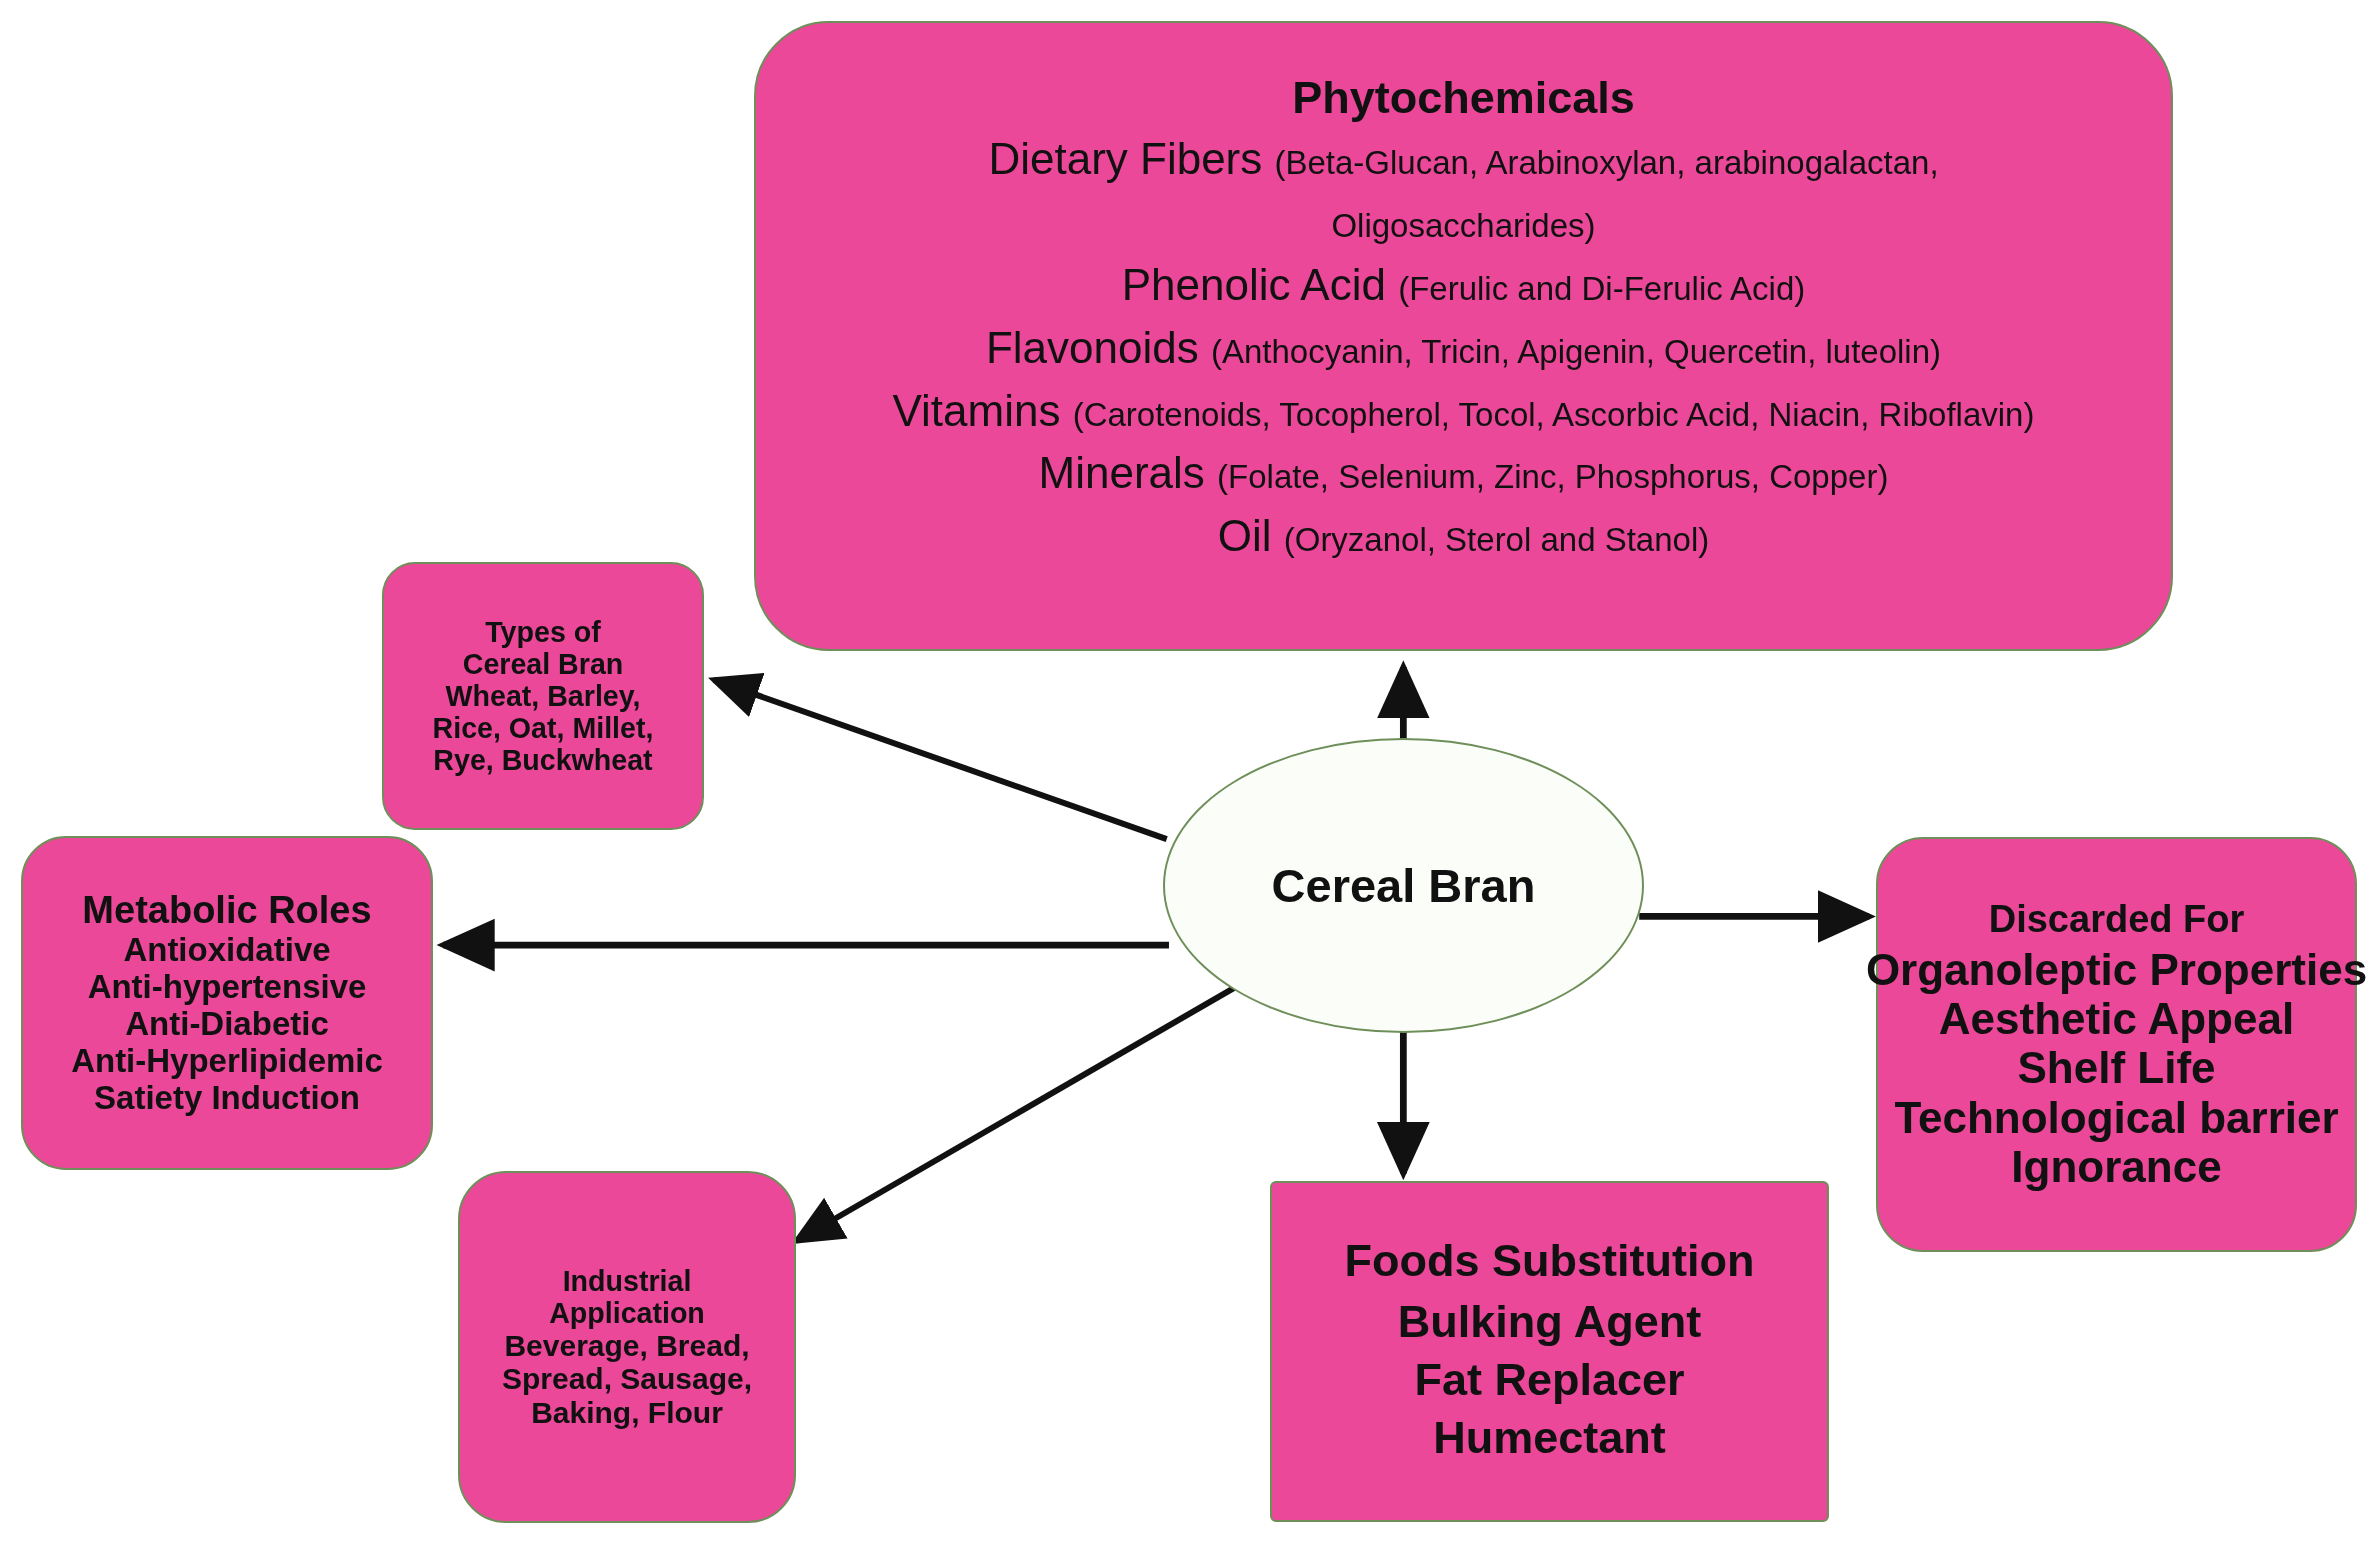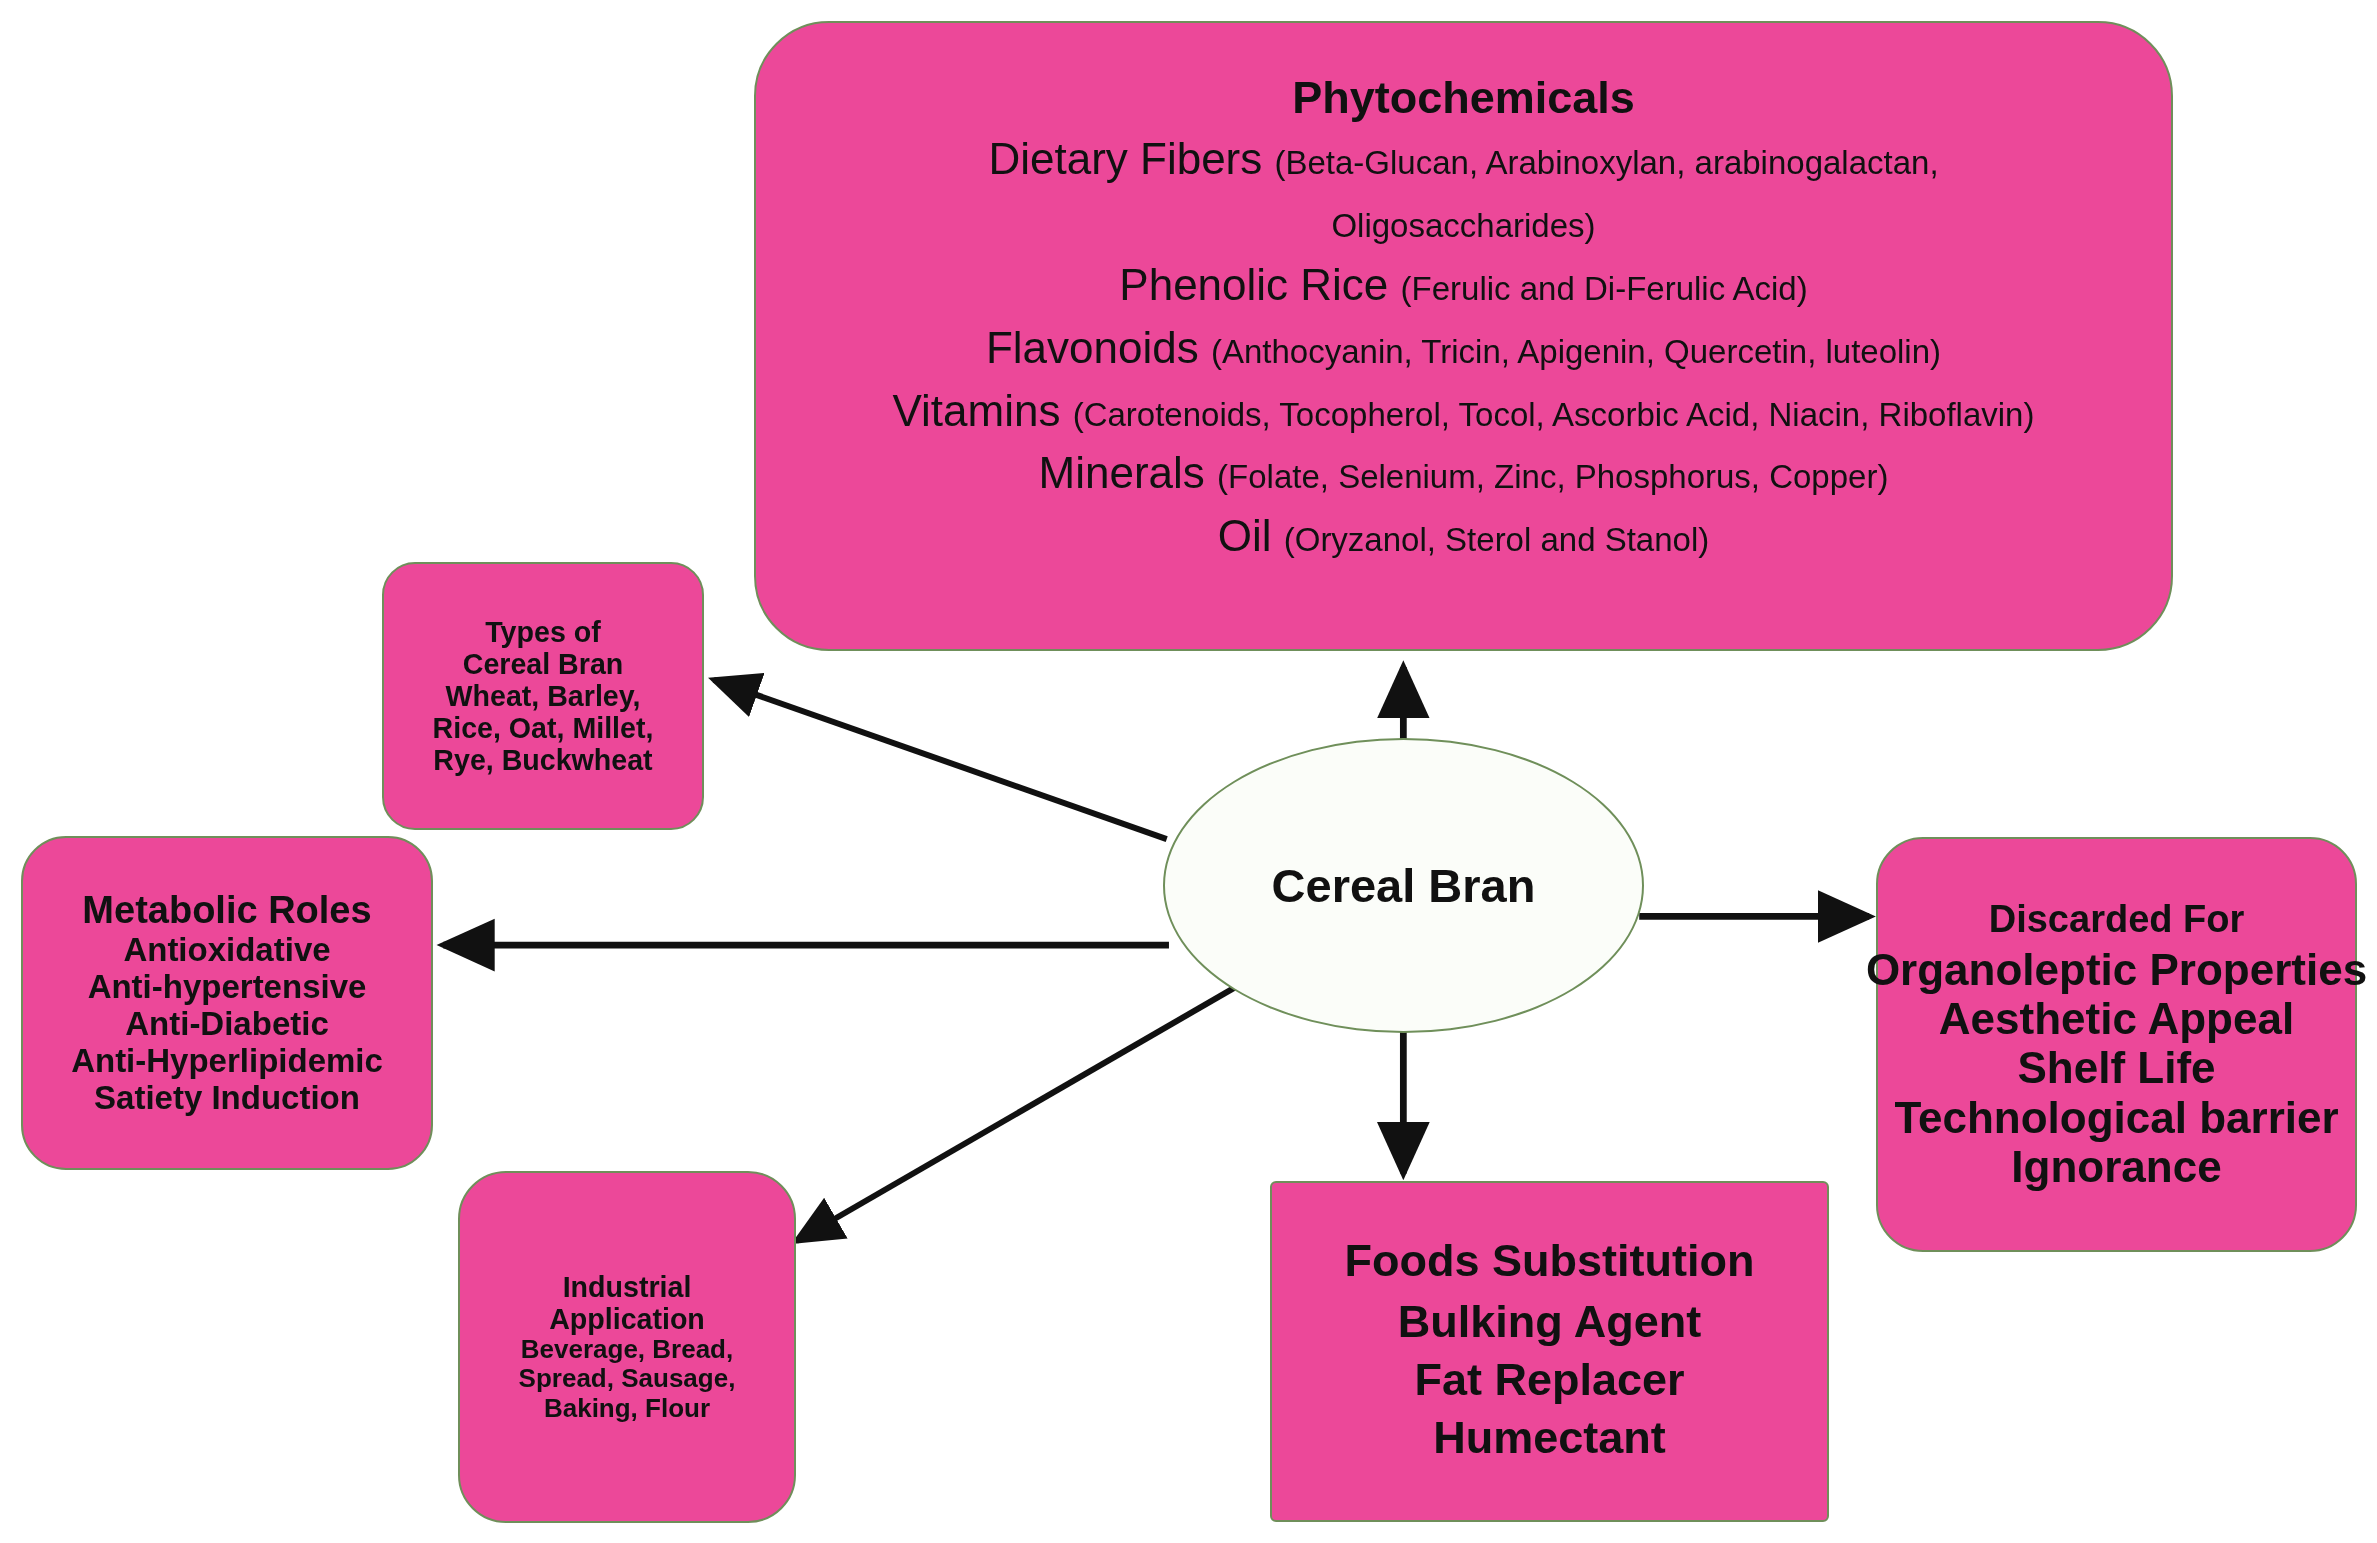--- a/index.html
+++ b/index.html
@@ -72,21 +72,21 @@
   }
   #metabolic .title { font-size: 38px; margin-bottom: 0; }
   #metabolic .line  { font-size: 33px; }
 
   
   #industrial {
     left: 458px; top: 1171px; width: 338px; height: 352px;
     border-radius: 48px;
   }
   #industrial .title { font-size: 28.6px; }
-  #industrial .line  { font-size: 26px; }
+  #industrial .line  { font-size: 30px; }
 
   
   #foods {
     left: 1270px; top: 1181px; width: 559px; height: 341px;
     border-radius: 6px;
   }
   #foods .title { font-size: 45px; margin-bottom: 7.5px; }
   #foods .line  { font-size: 45px; margin: 3.8px 0; }
 
   
@@ -141,21 +141,21 @@
 
     <div class="prow">
       <span>Dietary Fibers </span><span class="sub">(Beta-Glucan, Arabinoxylan, arabinogalactan,</span>
     </div>
 
     <div class="prow">
       <span class="sub">Oligosaccharides)</span>
     </div>
 
     <div class="prow">
-      <span>Phenolic Rice </span><span class="sub">(Ferulic and Di-Ferulic Acid)</span>
+      <span>Phenolic Acid </span><span class="sub">(Ferulic and Di-Ferulic Acid)</span>
     </div>
 
     <div class="prow">
       <span>Flavonoids </span><span class="sub">(Anthocyanin,  Tricin, Apigenin, Quercetin, luteolin)</span>
     </div>
 
     <div class="prow">
       <span>Vitamins </span><span class="sub">(Carotenoids, Tocopherol, Tocol, Ascorbic Acid, Niacin, Riboflavin)</span>
     </div>
 

